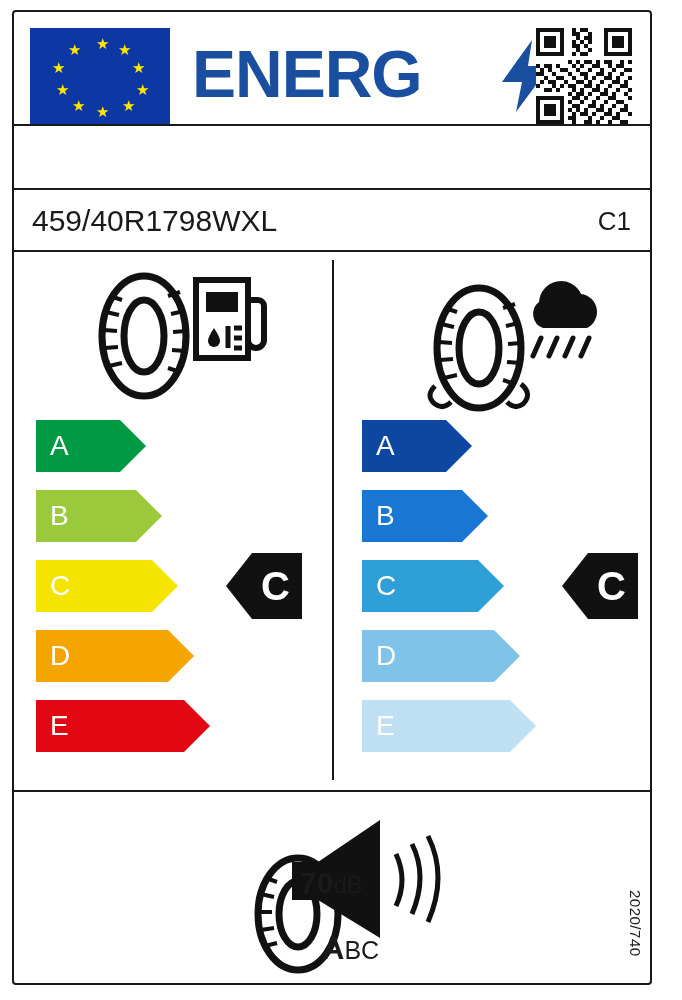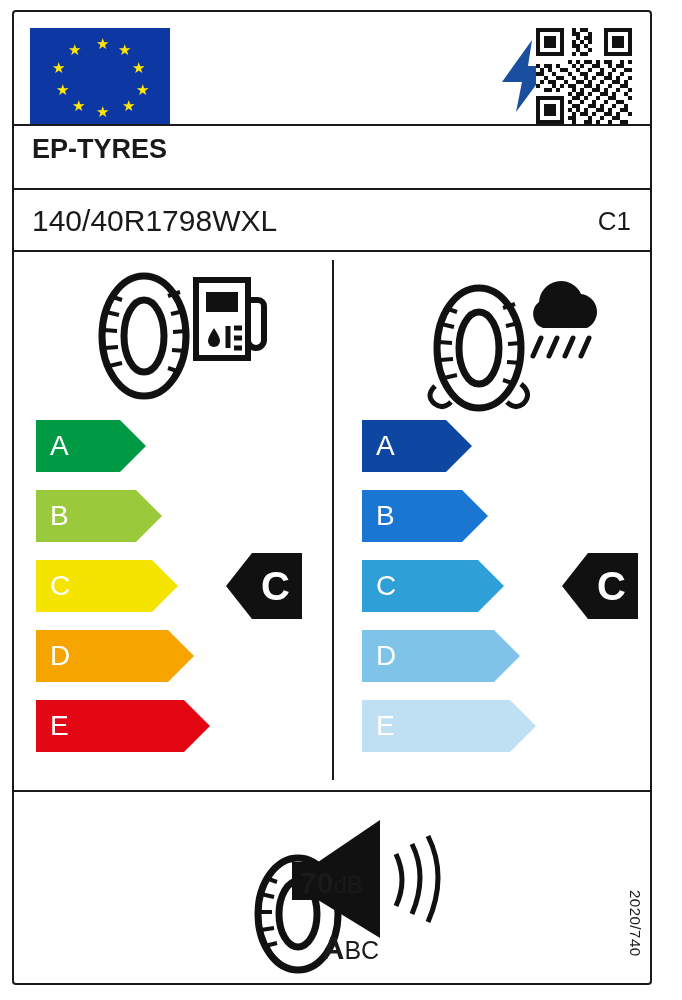--- a/index.html
+++ b/index.html
@@ -212,20 +212,21 @@
       <span class="star" style="left:102px; top:32px;">★</span>
       <span class="star" style="left:106px; top:54px;">★</span>
       <span class="star" style="left:92px; top:70px;">★</span>
       <span class="star" style="left:66px; top:76px;">★</span>
       <span class="star" style="left:42px; top:70px;">★</span>
       <span class="star" style="left:26px; top:54px;">★</span>
       <span class="star" style="left:22px; top:32px;">★</span>
       <span class="star" style="left:38px; top:14px;">★</span>
     </div>
 
+    <div class="energy-word">ENERG</div>
 
     <div class="bolt">
       <svg width="48" height="72" viewBox="0 0 48 72">
         <polygon points="30,0 0,42 20,42 14,72 48,26 26,26" fill="#1a4fa0"></polygon>
       </svg>
     </div>
 
     <div class="qr">
       <svg width="96" height="96" viewBox="0 0 24 24" shape-rendering="crispEdges">
         <rect width="24" height="24" fill="#fff"></rect>
@@ -367,22 +368,21 @@
         </g>
       </svg>
     </div>
   </div>
 
   <div class="rule" style="top:112px;"></div>
   <div class="rule" style="top:176px;"></div>
   <div class="rule" style="top:238px;"></div>
   <div class="rule" style="top:778px;"></div>
 
-  <div class="brand">EP-TYRES</div>
-  <div class="tyre-size">140/40R1798WXL</div>
+  <div class="tyre-size">459/40R1798WXL</div>
   <div class="tyre-class">C1</div>
 
   <div class="divider-v"></div>
 
   <div class="pictogram" style="left:74px; top:258px;">
     <svg width="180" height="130" viewBox="0 0 180 130">
 
       <g>
         <ellipse cx="56" cy="66" rx="42" ry="60" fill="none" stroke="#111" stroke-width="7"></ellipse>
         <ellipse cx="56" cy="66" rx="20" ry="36" fill="none" stroke="#111" stroke-width="7"></ellipse>

